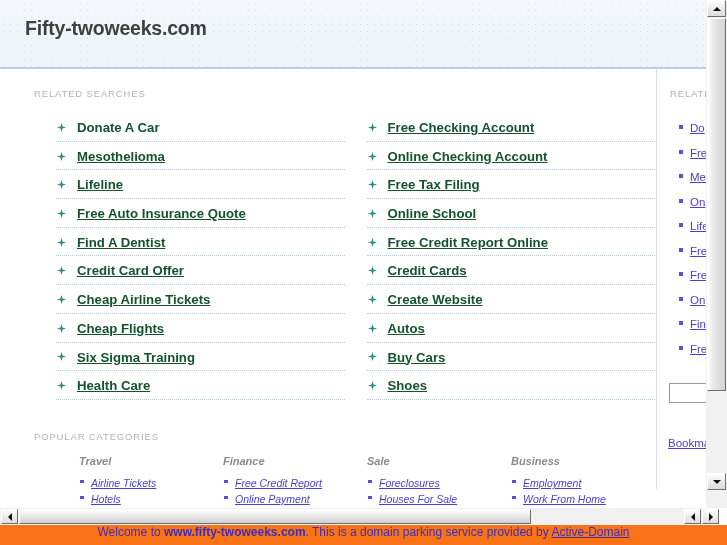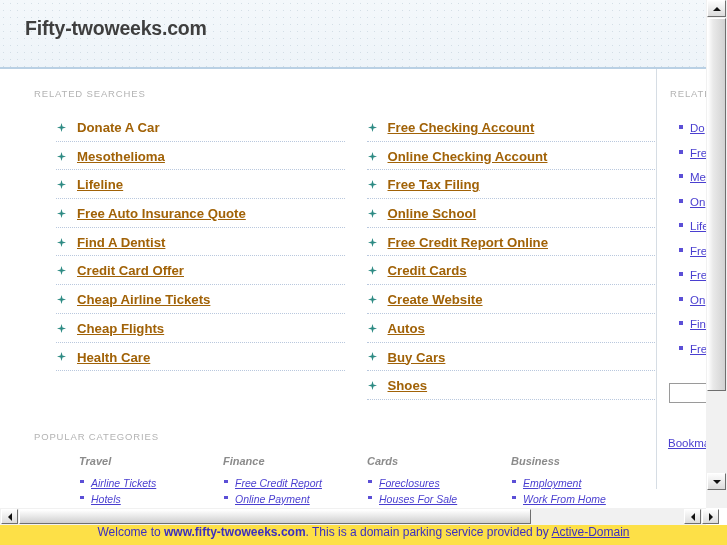--- a/index.html
+++ b/index.html
@@ -119,21 +119,21 @@
     top: 50%;
     margin-top: -4px;
     width: 9px;
     height: 9px;
     color: #2e8b84;
     font-size: 12px;
     line-height: 9px;
   }
   .rs-item .star svg { display: block; }
   .rs-link {
-    color: #a16207;
+    color: #14532d;
     font-size: 13.2px;
     font-weight: bold;
     text-decoration: underline;
     cursor: pointer;
   }
   .rs-item.no-underline .rs-link { text-decoration: none; }
 
   
   .side-list {
     padding: 16px 0 0 0;
@@ -228,21 +228,21 @@
   
   .footer-bar {
     position: absolute;
     left: 0;
     top: 525px;
     width: 727px;
     height: 20px;
     text-align: center;
     font-size: 12px;
     color: #3b2fc0;
-    background: #fde047;
+    background: #f97316;
   }
   .footer-bar b { font-weight: bold; }
   .footer-link {
     color: #3b2fc0;
     text-decoration: underline;
     cursor: pointer;
   }
 
   
   .sb-track {
@@ -393,20 +393,28 @@
                     </svg>
                   </span>
                 <span class="rs-link">Cheap Flights</span>
               </div>
               <div class="rs-item">
                 <span class="star">
                     <svg width="9" height="9" viewBox="0 0 9 9">
                       <path d="M4.5 0 L5.5 3.5 L9 4.5 L5.5 5.5 L4.5 9 L3.5 5.5 L0 4.5 L3.5 3.5 Z" fill="#2e8b84"></path>
                     </svg>
                   </span>
+                <span class="rs-link">Six Sigma Training</span>
+              </div>
+              <div class="rs-item">
+                <span class="star">
+                    <svg width="9" height="9" viewBox="0 0 9 9">
+                      <path d="M4.5 0 L5.5 3.5 L9 4.5 L5.5 5.5 L4.5 9 L3.5 5.5 L0 4.5 L3.5 3.5 Z" fill="#2e8b84"></path>
+                    </svg>
+                  </span>
                 <span class="rs-link">Health Care</span>
               </div>
             </div>
 
             <div class="rs-col second">
               <div class="rs-item">
                 <span class="star">
                     <svg width="9" height="9" viewBox="0 0 9 9">
                       <path d="M4.5 0 L5.5 3.5 L9 4.5 L5.5 5.5 L4.5 9 L3.5 5.5 L0 4.5 L3.5 3.5 Z" fill="#2e8b84"></path>
                     </svg>
@@ -511,21 +519,21 @@
                   <span class="dot"></span>
                   <span class="cat-link">Free Credit Report</span>
                 </div>
                 <div class="cat-item">
                   <span class="dot"></span>
                   <span class="cat-link">Online Payment</span>
                 </div>
               </div>
 
               <div class="cat-col">
-                <div class="cat-title">Cards</div>
+                <div class="cat-title">Sale</div>
                 <div class="cat-item">
                   <span class="dot"></span>
                   <span class="cat-link">Foreclosures</span>
                 </div>
                 <div class="cat-item">
                   <span class="dot"></span>
                   <span class="cat-link">Houses For Sale</span>
                 </div>
               </div>
 

